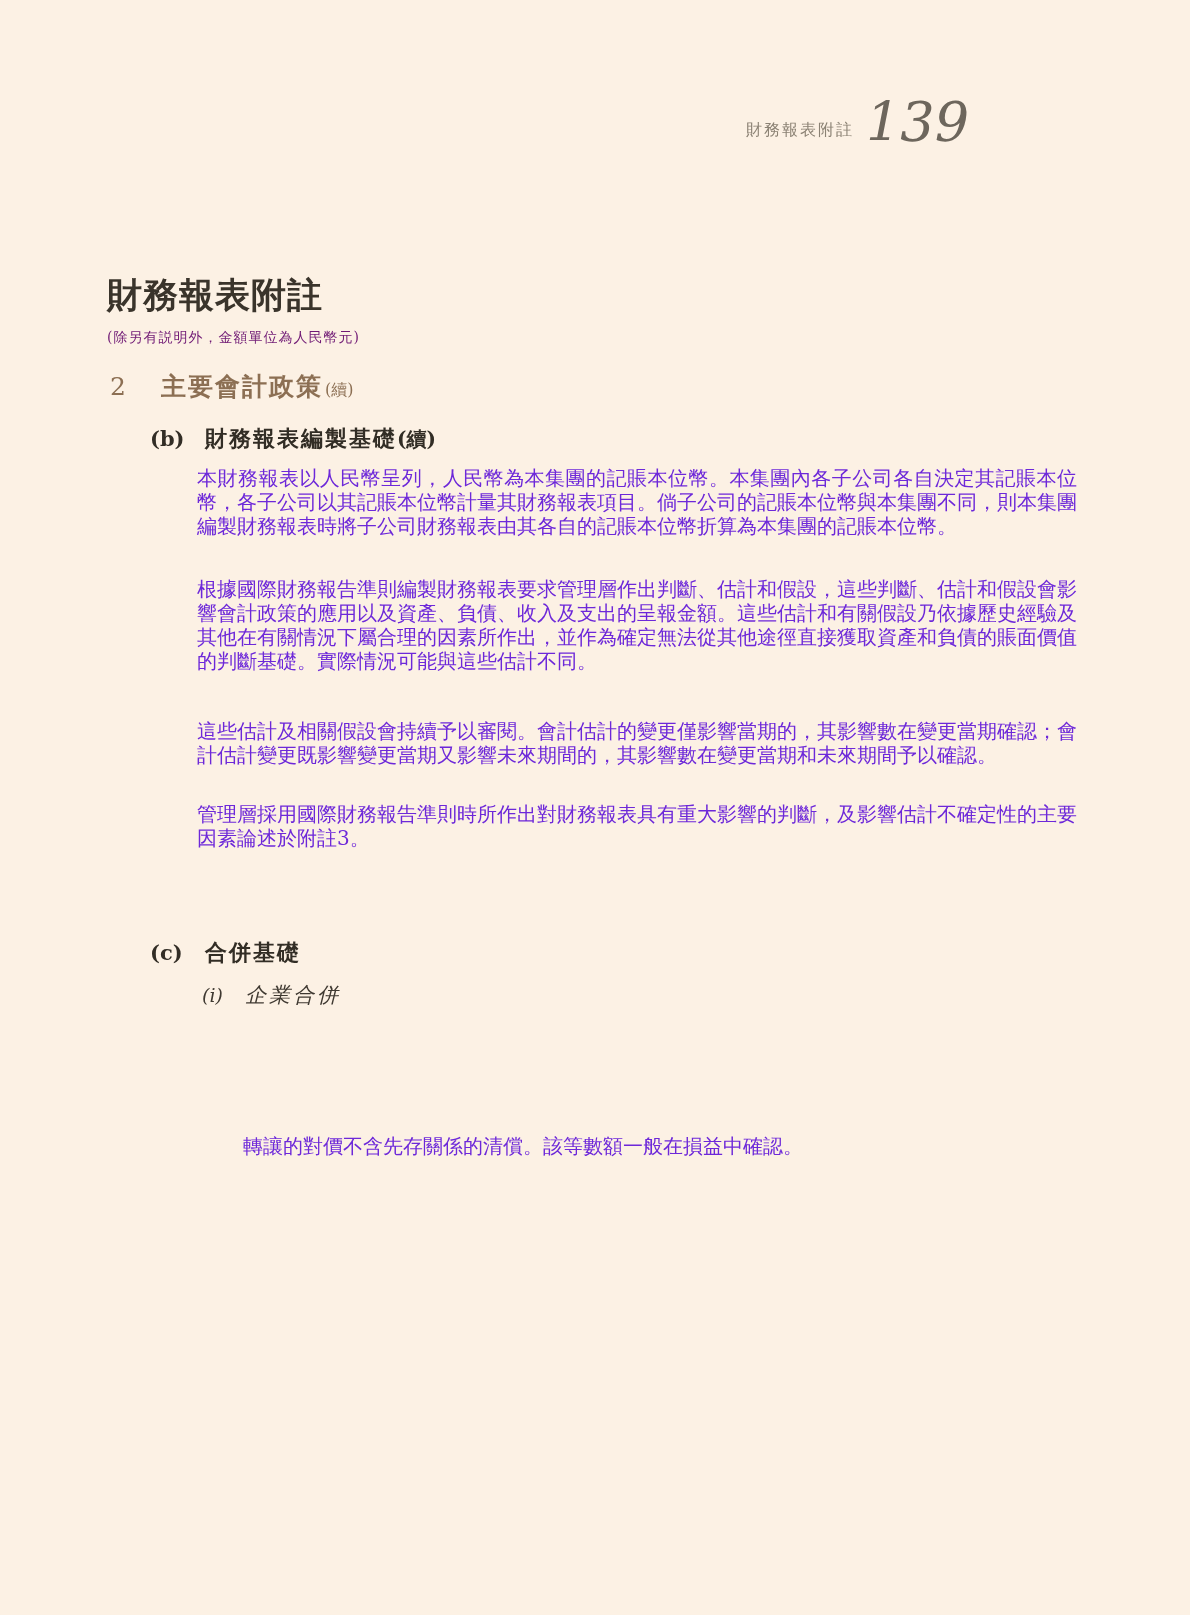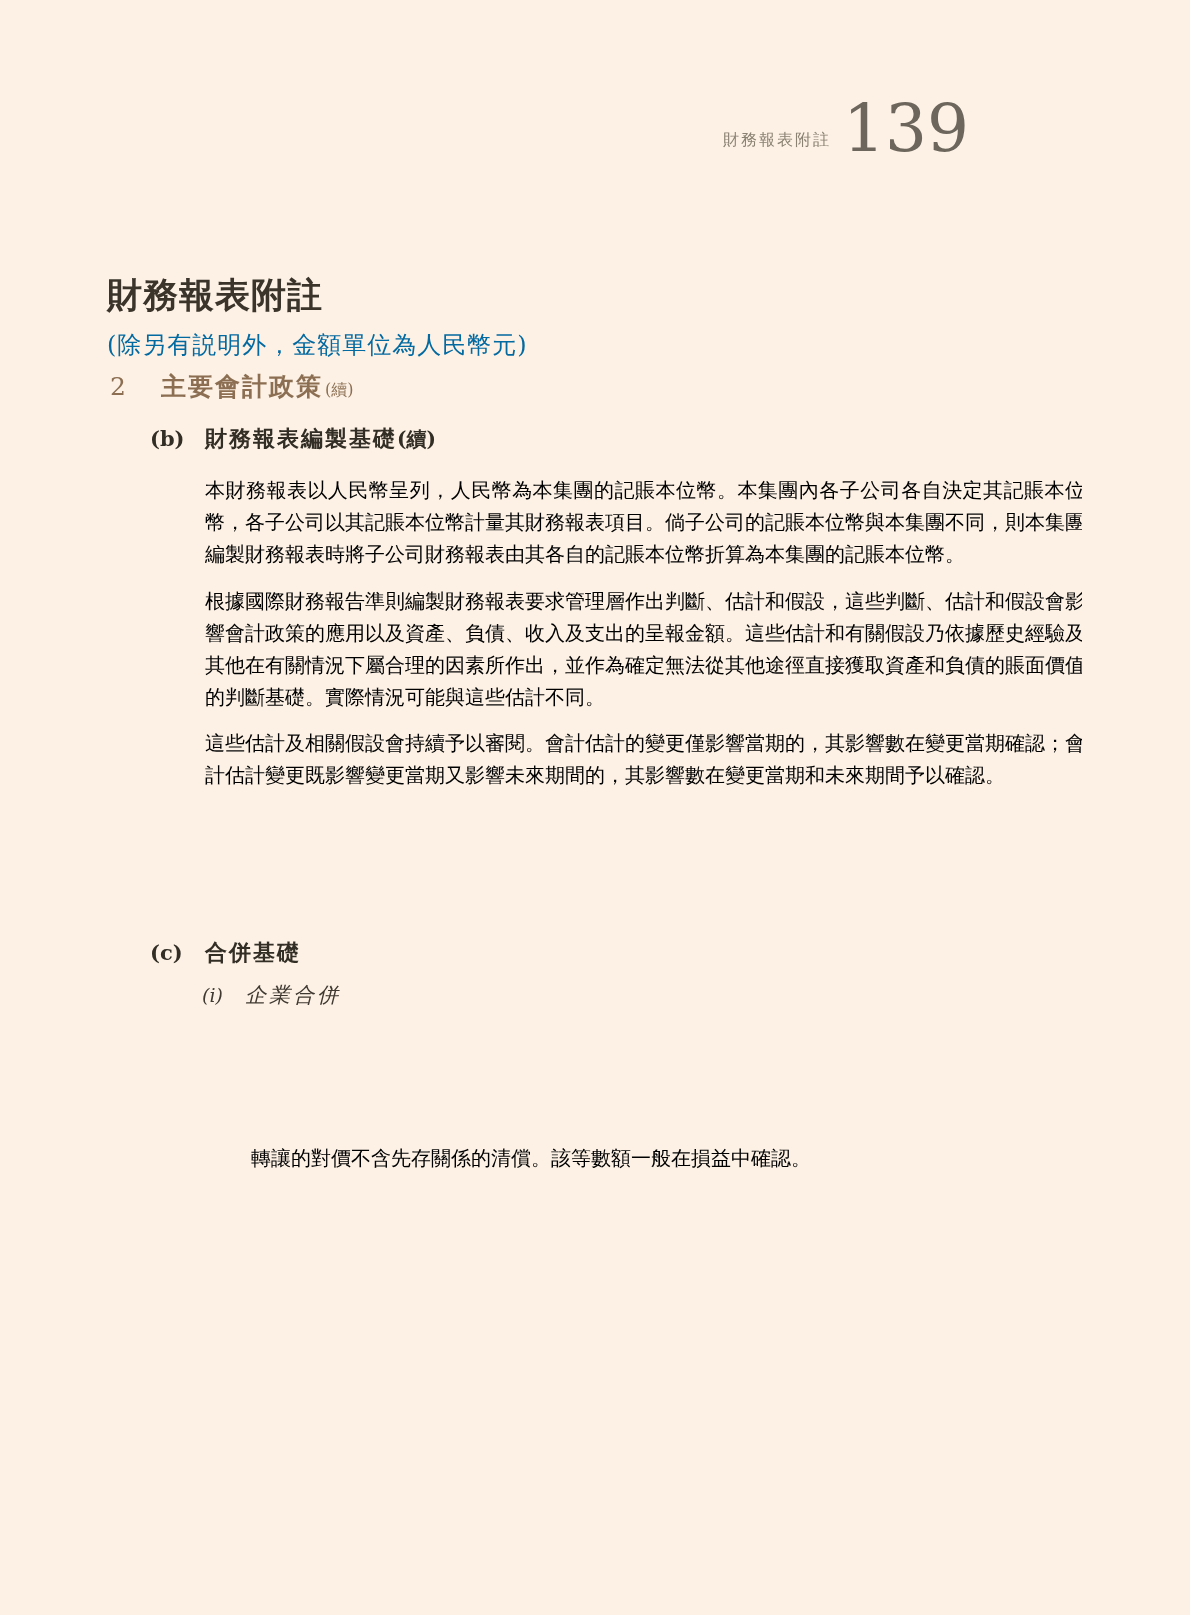--- a/index.html
+++ b/index.html
@@ -13,30 +13,30 @@
   }
   
   .page-header{
     position:absolute;top:96px;right:113px;
     display:flex;align-items:baseline;gap:12px;
   }
   .ph-label{
     font-size:16px;letter-spacing:2px;color:#8b8274;
     position:relative;top:-6px;
   }
-  .ph-number{font-size:66px;line-height:1;font-weight:400;color:#6d665c;}
+  .ph-number{font-size:54px;line-height:1;font-weight:400;color:#6d665c;font-style:italic;}
 
   
   .doc-title{
     position:absolute;left:107px;top:272px;
     font-size:35px;font-weight:bold;letter-spacing:1px;color:#3a342b;
   }
   .doc-subtitle{
     position:absolute;left:107px;top:329px;
-    font-size:24px;letter-spacing:1px;color:#0369a1;
+    font-size:14px;letter-spacing:1px;color:#701a75;
   }
 
   
   .section-row{
     position:absolute;left:110px;top:370px;
     display:flex;align-items:baseline;color:#8c6f53;
   }
   .section-number{font-size:25px;width:51px;}
   .section-title{font-size:25px;letter-spacing:2px;font-weight:700;}
   .section-continued{font-size:16px;margin-left:2px;}
@@ -58,24 +58,24 @@
     position:absolute;left:202px;top:981px;
     display:flex;align-items:baseline;
     font-style:italic;color:#3f3931;
   }
   .item-label{font-size:19px;width:43px;}
   .item-heading{font-size:21px;letter-spacing:3px;}
 
   
   .para{
     position:absolute;left:197px;width:880px;
-    font-size:20px;line-height:32px;
+    font-size:20px;line-height:24px;
     text-align:justify;
     word-break:break-all;overflow-wrap:anywhere;
-    color:#000000;margin:8px;
+    color:#6d28d9;margin:0;
   }
   .para-1{top:466px;}
   .para-2{top:579px;font-family:Liberation Mono, monospace;}
   .para-3{top:719px;}
   .para-4{top:802px;}
   .para-5{top:884px;}
 
   .sub-para{left:243px;width:834px;}
   .sub-para-1{top:1021px;}
   .sub-para-2{top:1134px;}
@@ -102,20 +102,21 @@
 
   <div class="sub-row row-b">
     <span class="sub-label">(b)</span>
     <span class="sub-heading">財務報表編製基礎</span>
     <span class="sub-continued">(續)</span>
   </div>
 
   <p class="para para-1">本財務報表以人民幣呈列，人民幣為本集團的記賬本位幣。本集團內各子公司各自決定其記賬本位幣，各子公司以其記賬本位幣計量其財務報表項目。倘子公司的記賬本位幣與本集團不同，則本集團編製財務報表時將子公司財務報表由其各自的記賬本位幣折算為本集團的記賬本位幣。</p>
   <p class="para para-2">根據國際財務報告準則編製財務報表要求管理層作出判斷、估計和假設，這些判斷、估計和假設會影響會計政策的應用以及資產、負債、收入及支出的呈報金額。這些估計和有關假設乃依據歷史經驗及其他在有關情況下屬合理的因素所作出，並作為確定無法從其他途徑直接獲取資產和負債的賬面價值的判斷基礎。實際情況可能與這些估計不同。</p>
   <p class="para para-3">這些估計及相關假設會持續予以審閱。會計估計的變更僅影響當期的，其影響數在變更當期確認；會計估計變更既影響變更當期又影響未來期間的，其影響數在變更當期和未來期間予以確認。</p>
+  <p class="para para-4">管理層採用國際財務報告準則時所作出對財務報表具有重大影響的判斷，及影響估計不確定性的主要因素論述於附註3。</p>
 
   <div class="sub-row row-c">
     <span class="sub-label">(c)</span>
     <span class="sub-heading">合併基礎</span>
   </div>
 
   <div class="item-row">
     <span class="item-label">(i)</span>
     <span class="item-heading">企業合併</span>
   </div>

